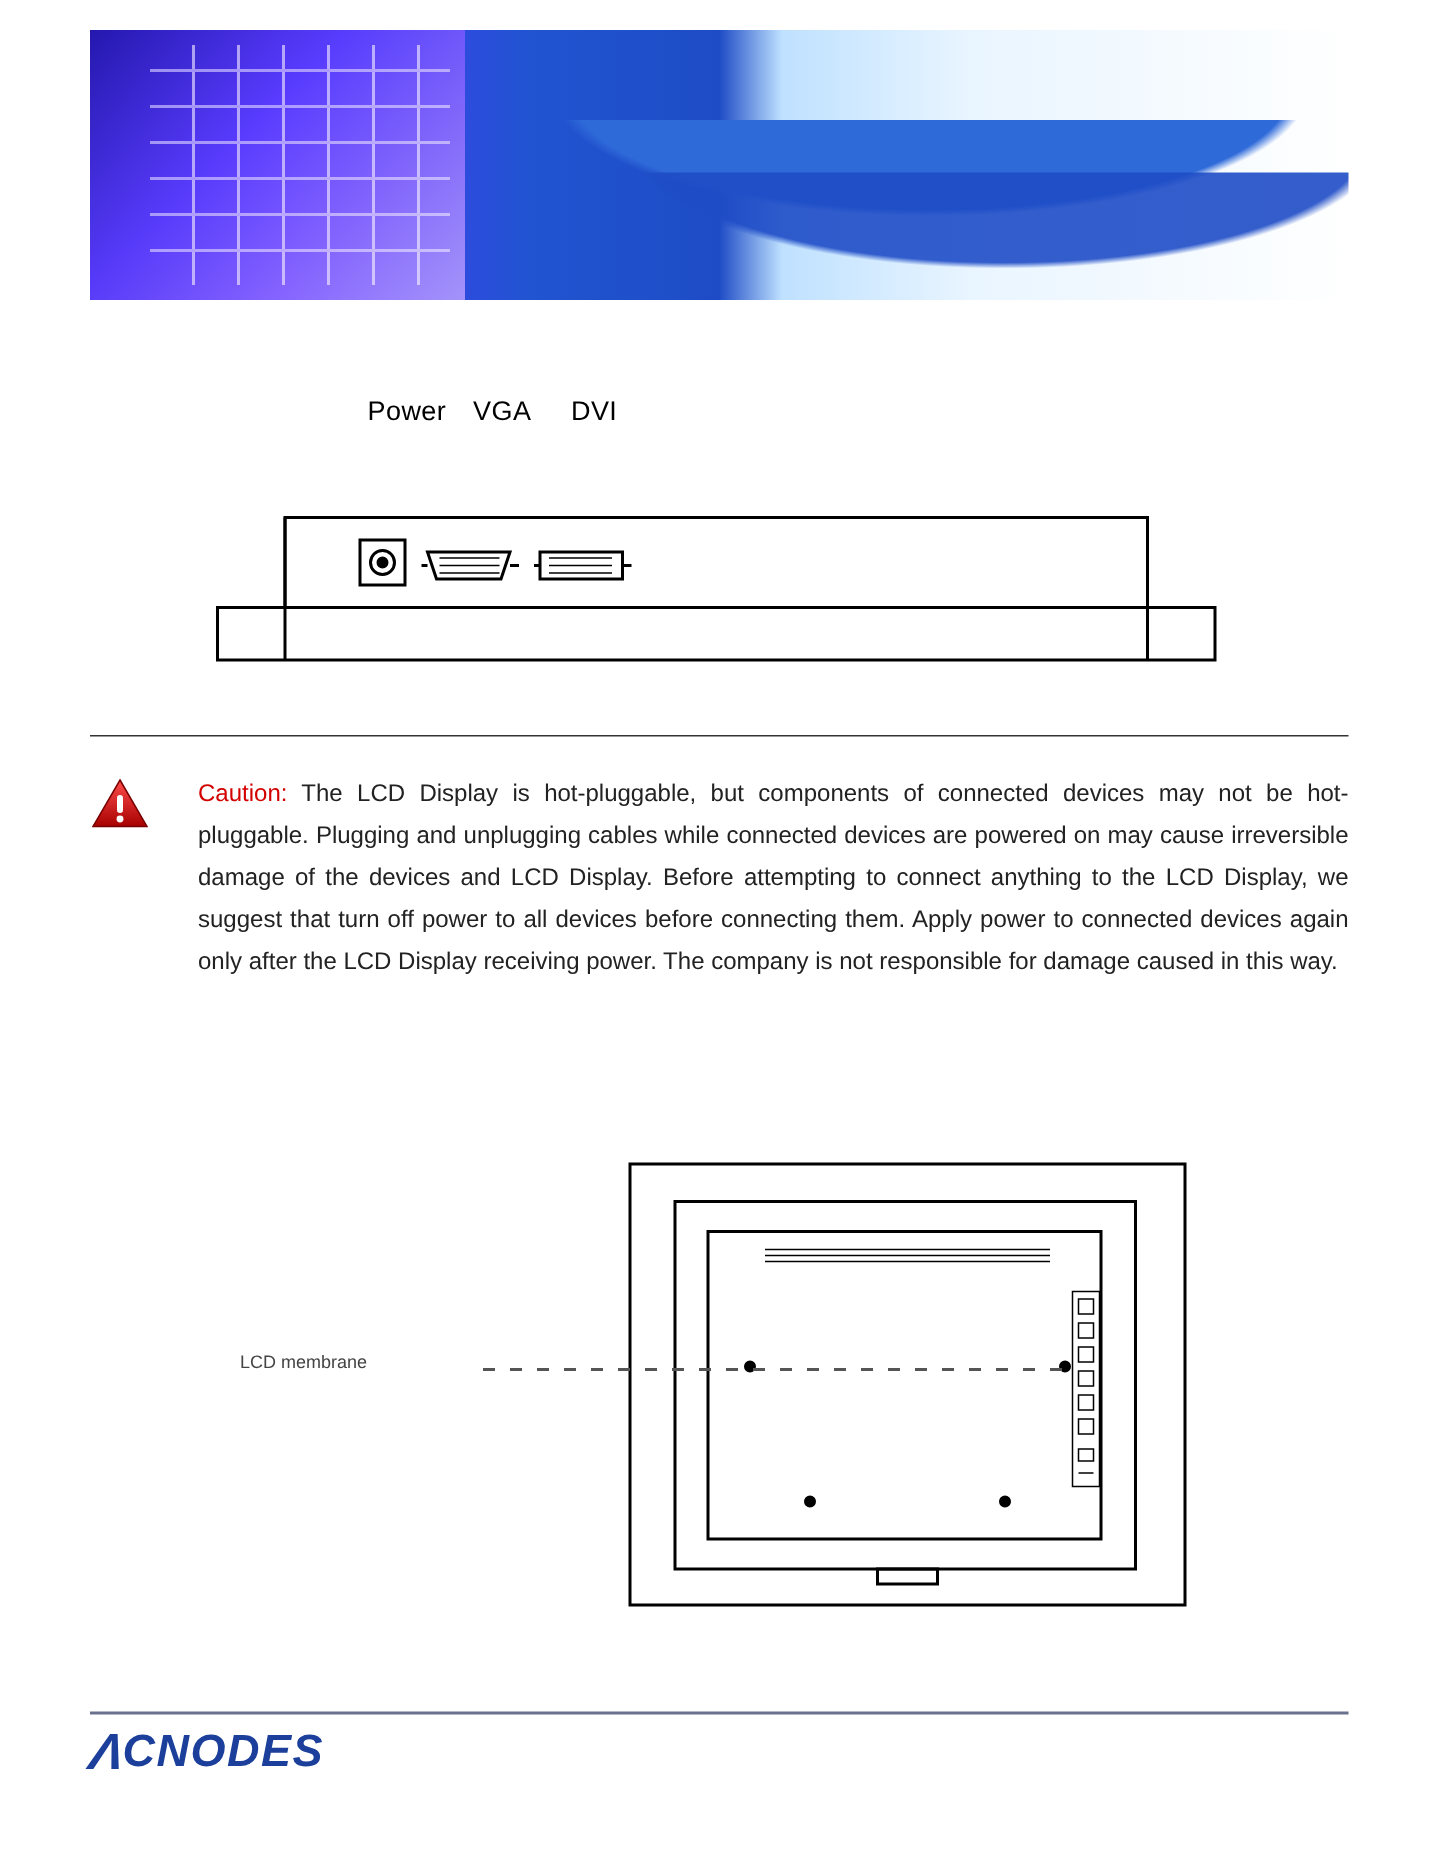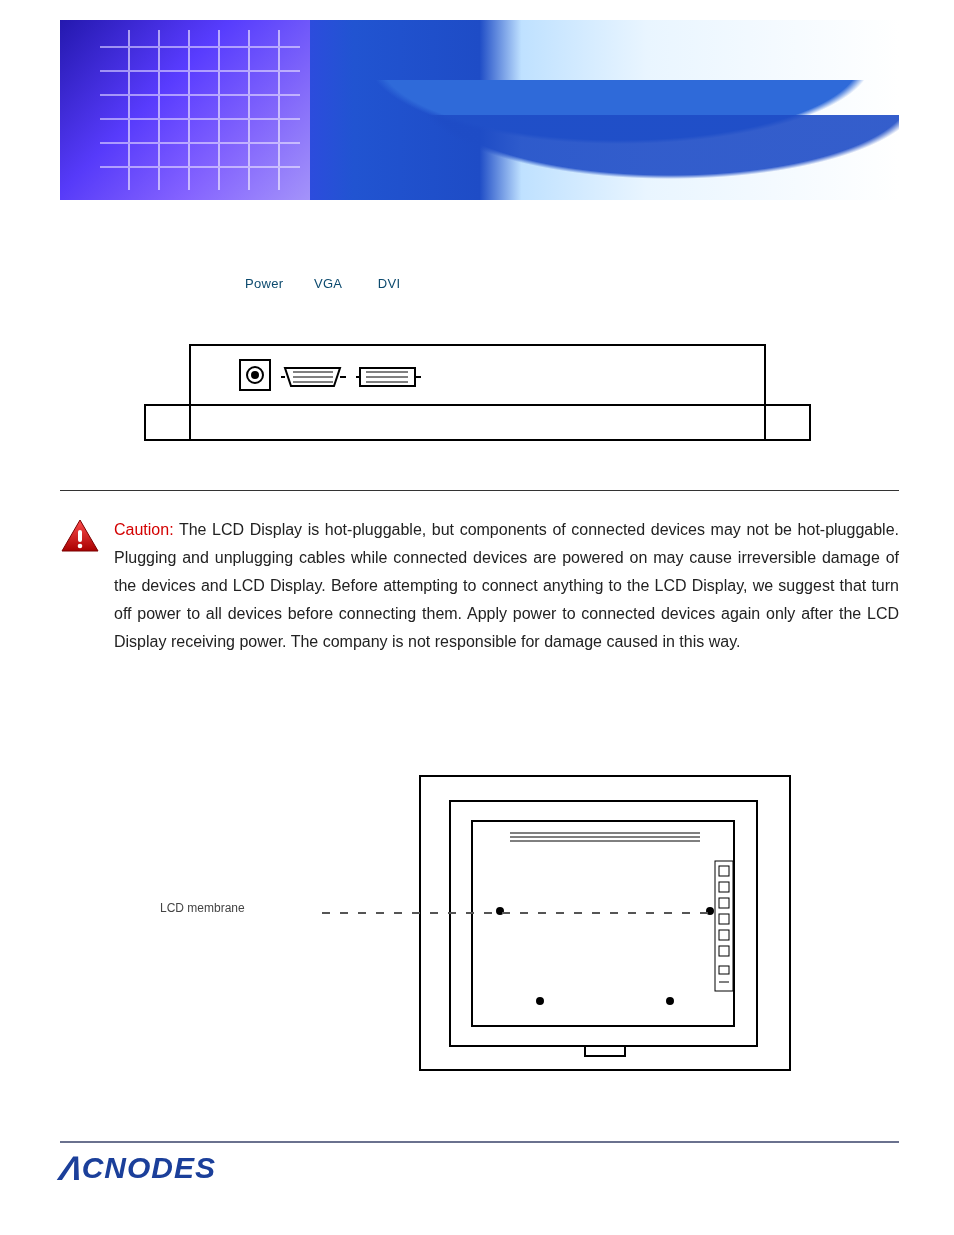--- a/index.html
+++ b/index.html
@@ -55,42 +55,42 @@
   }
 
   
   .conn-area {
     position: relative;
     margin: 60px 55px 0 60px;
     height: 230px;
   }
   .conn-labels {
     position: absolute;
-    top: 16px;
+    top: 4px;
     left: 185px;
-    font-size: 13px;
-    color: #0c4a6e;
+    font-size: 18px;
+    color: #000000;
     letter-spacing: .3px;
   }
   .conn-labels span { display: inline-block; }
   #lbl-power { width: 65px; }
   #lbl-vga   { width: 60px; }
   #lbl-dvi   { width: 50px; }
 
   
   .rule {
     border: 0;
     border-top: 1px solid #333;
     margin: 0 55px 0 60px;
   }
 
   
   .caution {
     display: flex;
-    gap: 14px;
+    gap: 32px;
     margin: 25px 55px 0 60px;
   }
   .caution-icon {
     flex: 0 0 40px;
     padding-top: 2px;
   }
   .caution p {
     margin: 0;
     font-size: 16px;
     line-height: 28px;

